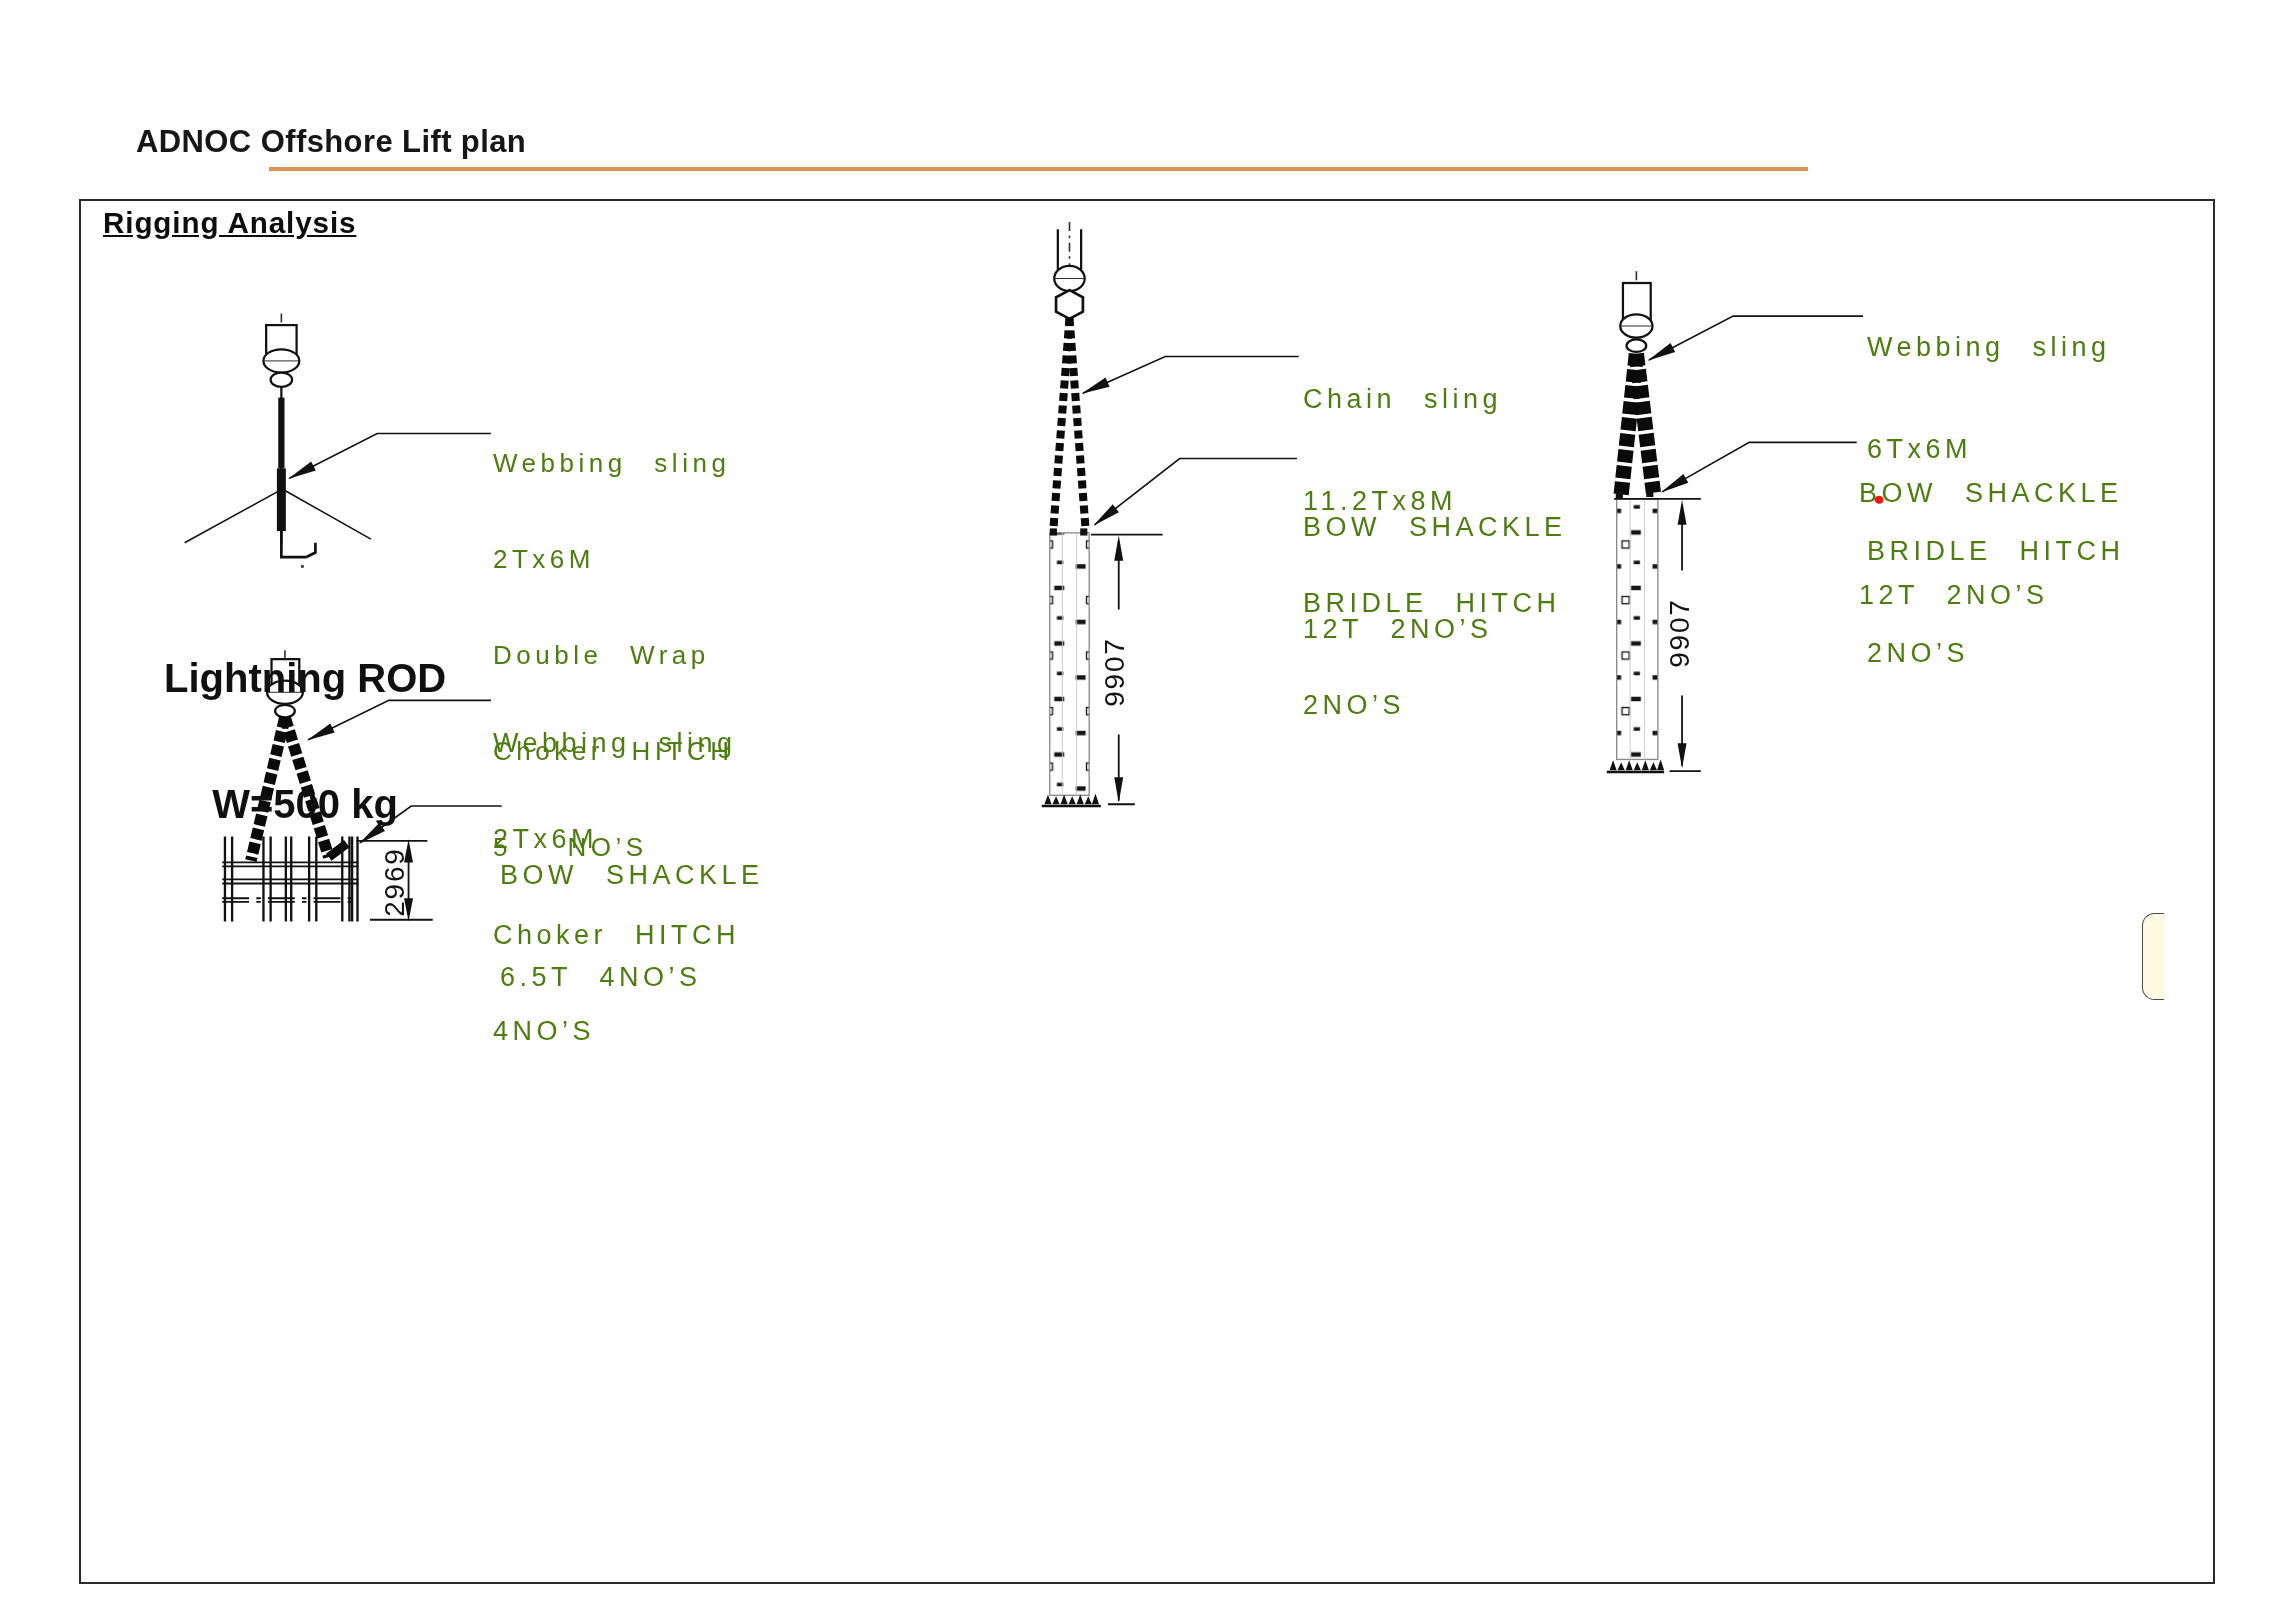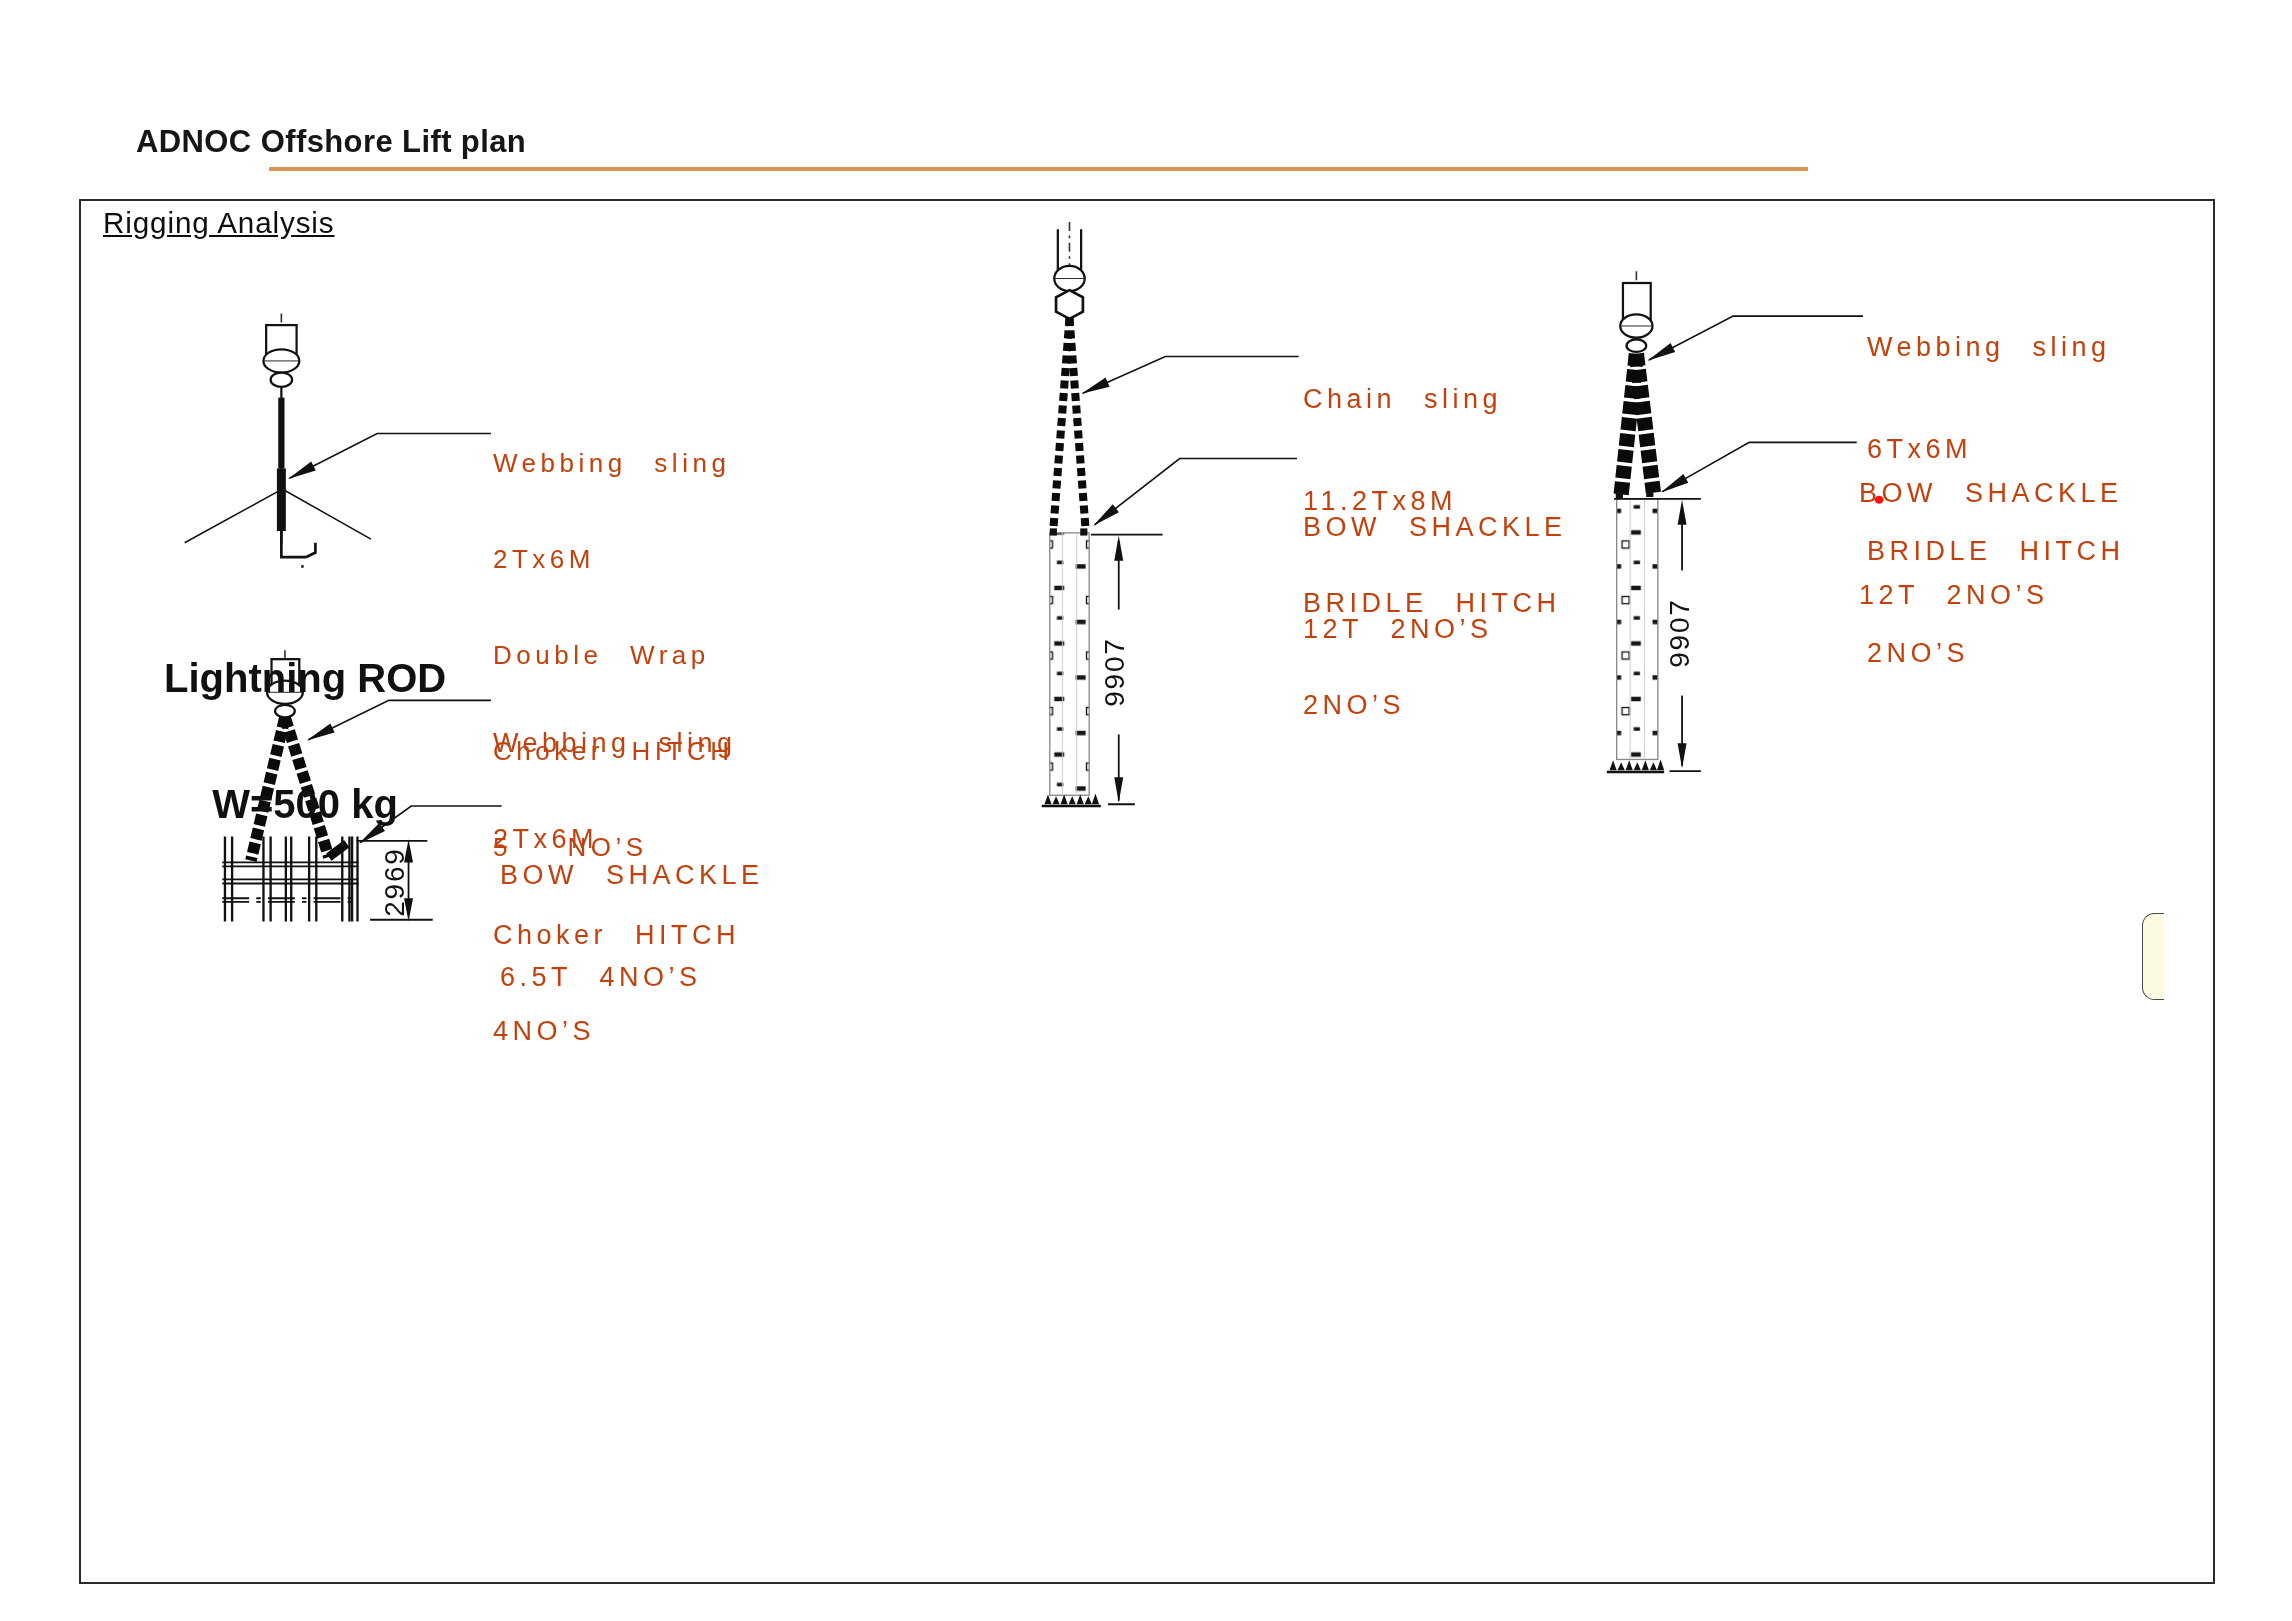--- a/index.html
+++ b/index.html
@@ -8,25 +8,25 @@
   #page{position:absolute;inset:0;}
 
   
   .doc-title{position:absolute;left:136px;top:124px;font-size:31px;font-weight:700;
              color:#161616;letter-spacing:0.4px;white-space:pre;}
   .title-rule{position:absolute;left:269px;top:167px;width:1539px;height:3.6px;background:#DC9356;}
 
   
   .panel{position:absolute;left:79px;top:199px;width:2136px;height:1385px;
          border:2.7px solid #2b2b2b;background:#fff;box-sizing:border-box;}
-  .panel-heading{position:absolute;left:103px;top:206px;font-size:29.6px;font-weight:400;
+  .panel-heading{position:absolute;left:103px;top:206px;font-size:29.6px;font-weight:700;
                  color:#0d0d0d;text-decoration:underline;letter-spacing:0.9px;white-space:pre;}
 
   
-  .cad-label{position:absolute;color:#c2410c;font-size:27px;line-height:34px;
+  .cad-label{position:absolute;color:#4d7c0f;font-size:27px;line-height:34px;
              letter-spacing:4.5px;word-spacing:16px;white-space:pre;font-weight:400;}
   .cad-label.tight{line-height:32px;font-size:26px;}
 
   
   .caption{position:absolute;color:#101010;font-weight:700;font-size:40px;line-height:42px;
            white-space:pre;}
   .caption.centered{text-align:center;}
   .caption .cap-line{display:block;text-align:center;}
   .rdu-caption{letter-spacing:3.6px;}
 

